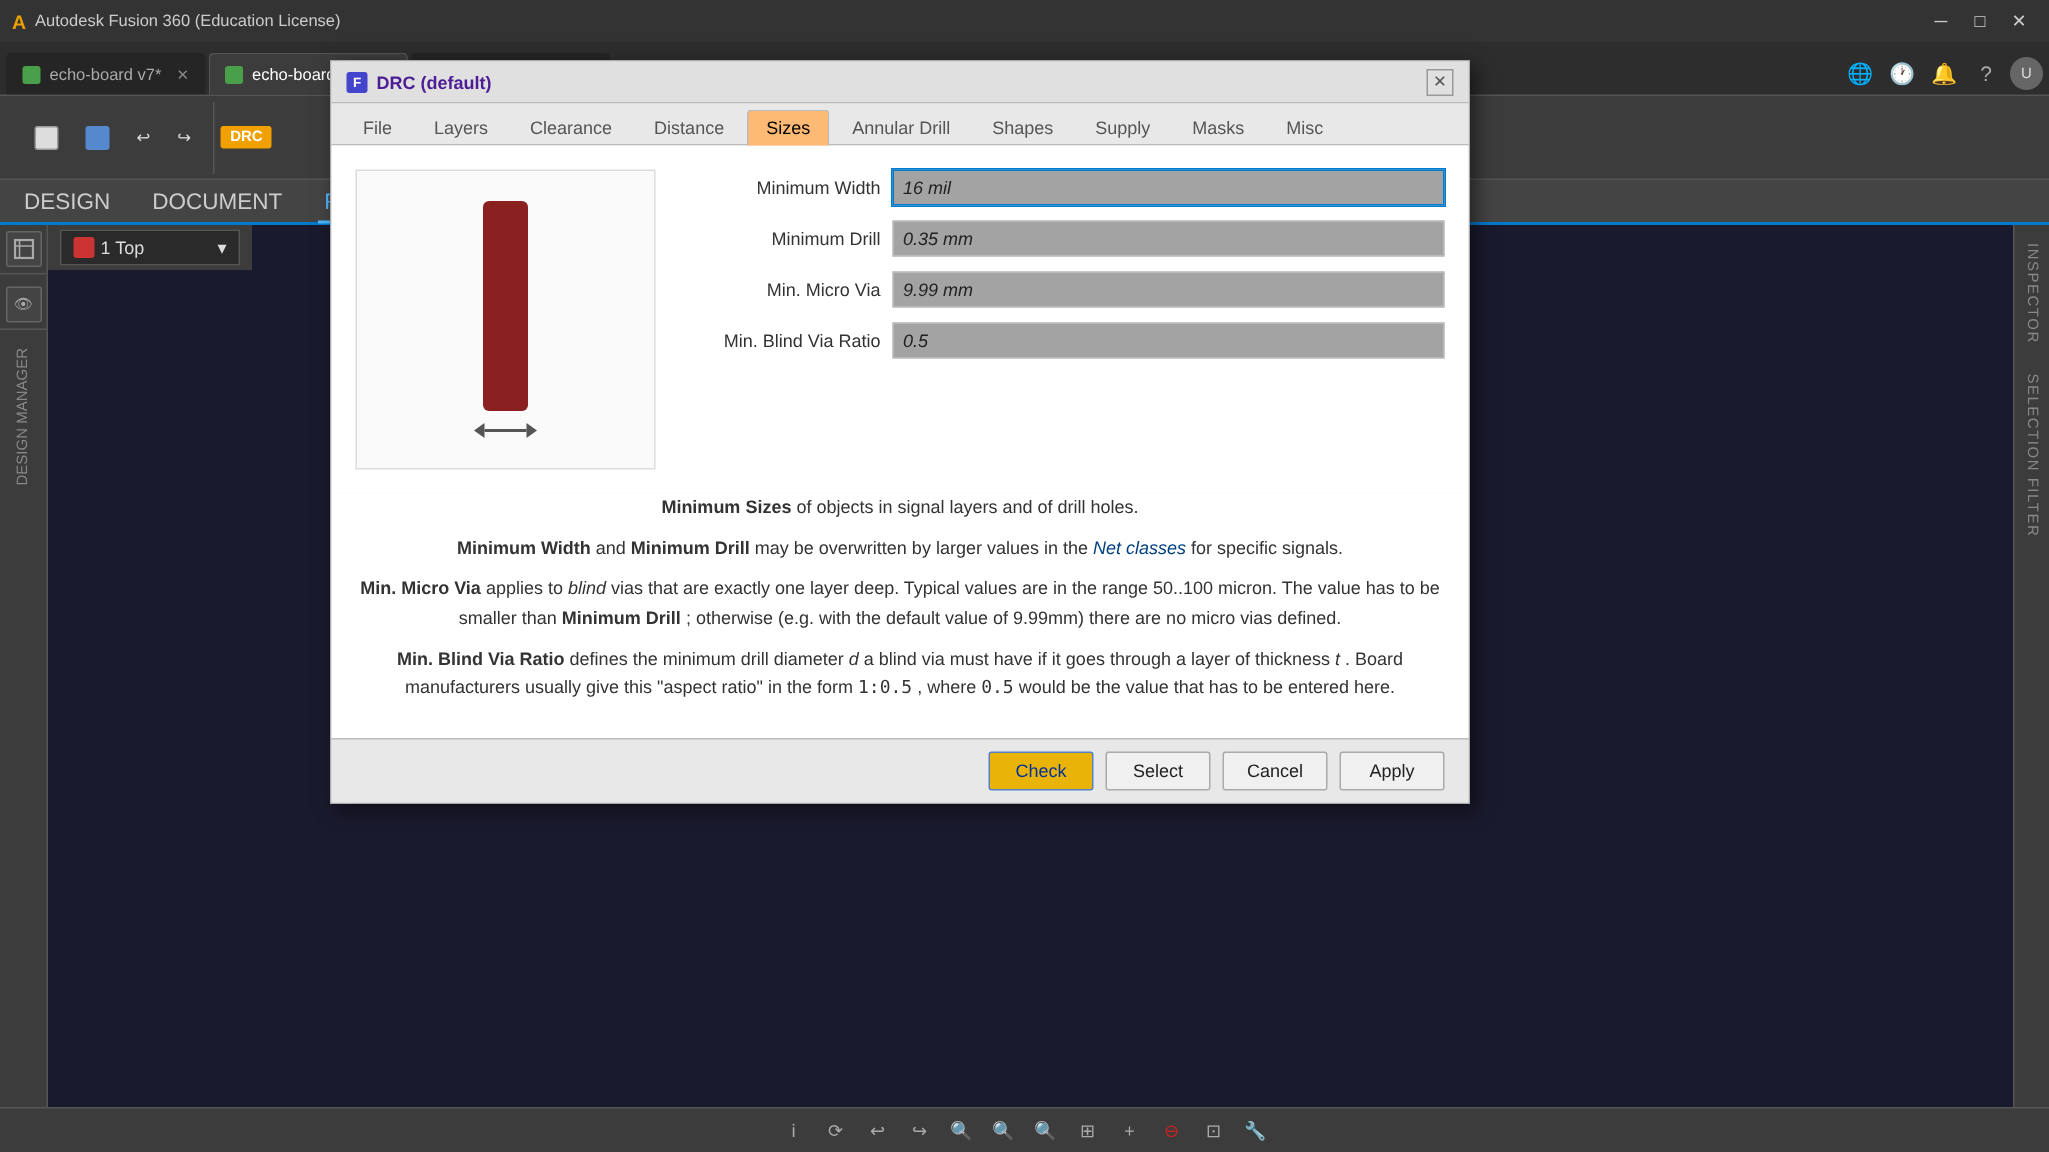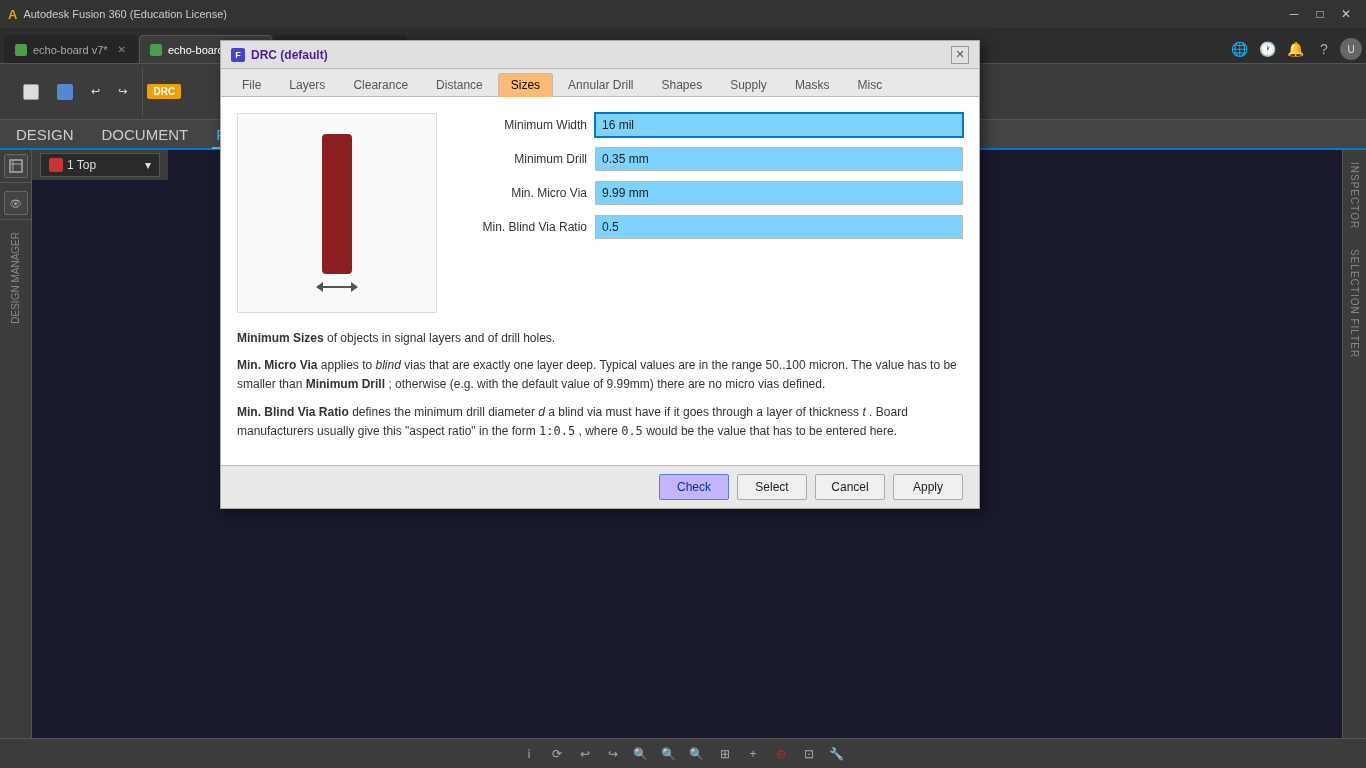--- a/index.html
+++ b/index.html
@@ -403,37 +403,39 @@
       color: #333;
       font-size: 12px;
     }
     .field-input {
       flex: 1;
       height: 24px;
       border: 1px solid #bbb;
       padding: 2px 6px;
       font-size: 12px;
       color: #222;
-      background: #7dd3fc;
+      background: #a3a3a3;
+      font-style: italic;
     }
     .field-input.active-input {
       border-color: #007acc;
       outline: 1px solid #007acc;
     }
 
     
     .dialog-description {
       background: #fff;
       padding: 0 16px 16px 16px;
       font-size: 12px;
       color: #333;
       line-height: 1.6;
     }
     .dialog-description p {
       margin-bottom: 8px;
+      text-align: center;
     }
     .desc-bold { font-weight: bold; }
     .desc-italic { font-style: italic; }
     .desc-code { font-family: monospace; }
     .desc-blue { color: #004080; }
 
     
     .dialog-footer {
       background: #e8e8e8;
       border-top: 1px solid #bbb;
@@ -447,21 +449,21 @@
       height: 26px;
       padding: 0 12px;
       border: 1px solid #aaa;
       background: #f0f0f0;
       cursor: pointer;
       font-size: 12px;
       color: #222;
       border-radius: 2px;
     }
     .dialog-btn.primary {
-      background: #c4b5fd;
+      background: #eab308;
       border-color: #5580cc;
       color: #003399;
     }
 
     
     .bottom-bar {
       position: absolute;
       bottom: 0;
       left: 0;
       right: 0;
@@ -654,20 +656,28 @@
           <span class="field-label">Min. Blind Via Ratio</span>
           <input type="text" class="field-input" value="0.5" style="">
         </div>
       </div>
     </div>
 
     <div class="dialog-description">
       <p>
         <span class="desc-bold">Minimum Sizes</span>
         <span> of objects in signal layers and of drill holes.</span>
+      </p>
+      <p>
+        <span class="desc-bold">Minimum Width</span>
+        <span> and </span>
+        <span class="desc-bold">Minimum Drill</span>
+        <span> may be overwritten by larger values in the </span>
+        <span class="desc-italic desc-blue">Net classes</span>
+        <span> for specific signals.</span>
       </p>
       <p>
         <span class="desc-bold">Min. Micro Via</span>
         <span> applies to </span>
         <span class="desc-italic">blind</span>
         <span> vias that are exactly one layer deep. Typical values are in the range 50..100 micron. The value has to be smaller than </span>
         <span class="desc-bold">Minimum Drill</span>
         <span>; otherwise (e.g. with the default value of 9.99mm) there are no micro vias defined.</span>
       </p>
       <p>

